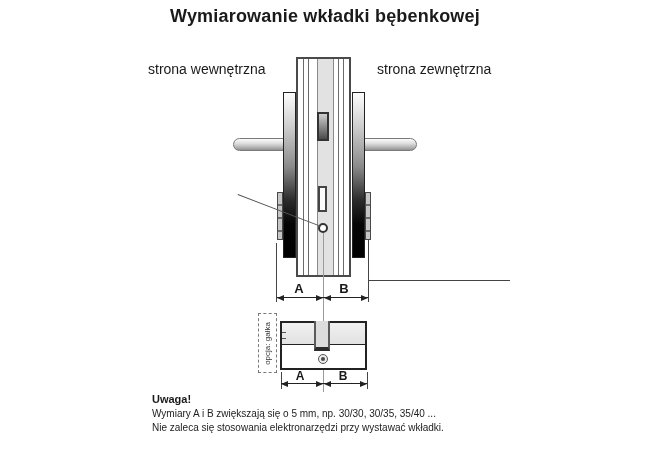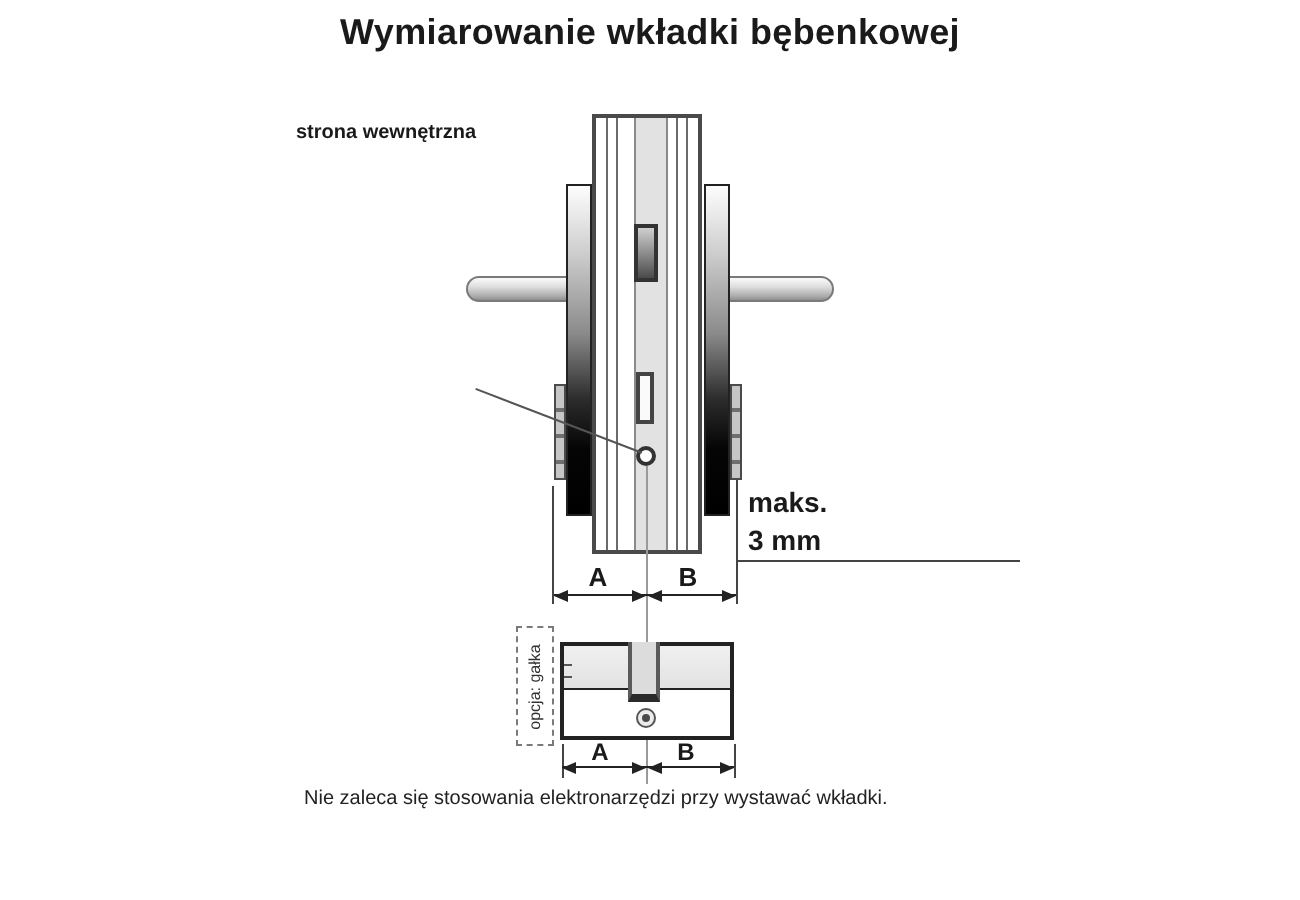--- a/index.html
+++ b/index.html
@@ -6,21 +6,21 @@
   html,body { background:#fff; }
   .page {
     position:relative; width:650px; height:450px; background:#ffffff;
     font-family:"Liberation Sans", sans-serif; color:#1a1a1a; overflow:hidden;
   }
   .abs { position:absolute; }
   .title {
     left:0; top:6px; width:650px; text-align:center;
     font-size:18px; font-weight:bold; letter-spacing:0.2px;
   }
-  .side-label { font-size:10px; font-weight:bold; white-space:nowrap; }
+  .side-label { font-size:14px; font-weight:normal; white-space:nowrap; }
 
   
   .door { left:296px; top:57px; width:55px; height:220px;
           border:2px solid #4a4a4a; background:#fff; }
   .door .vline { position:absolute; top:0; bottom:0; width:1px; background:#6a6a6a; }
   .door .strip { position:absolute; top:0; bottom:0; left:19px; width:17px;
                  background:#e2e2e2; border-left:1px solid #8a8a8a; border-right:1px solid #8a8a8a; }
 
   .escutcheon { top:92px; width:13px; height:166px; border:1px solid #222;
     background:linear-gradient(to bottom,#fdfdfd 0%,#cfcfcf 20%,#8a8a8a 45%,#2c2c2c 65%,#050505 80%,#000 100%); }
@@ -78,20 +78,21 @@
   .notes .line { font-size:10px; line-height:14px; color:#222; }
 </style>
 </head>
 <body>
 
 <div class="page">
 
   <div class="abs title">Wymiarowanie wkładki bębenkowej</div>
 
   <div class="abs side-label" style="left:148px; top:61px;">strona wewnętrzna</div>
+  <div class="abs side-label" style="left:377px; top:61px;">strona zewnętrzna</div>
 
   <div class="abs rod left"></div>
   <div class="abs rod right"></div>
 
   <div class="abs escutcheon" style="left:283px;"></div>
   <div class="abs escutcheon" style="left:352px;"></div>
 
   <div class="abs protrusion left"></div>
   <div class="abs protrusion right"></div>
 
@@ -104,22 +105,20 @@
   </div>
 
   <div class="abs cam"></div>
   <div class="abs small-rect"></div>
   <div class="abs screw-circle"></div>
 
   <div class="abs leader"></div>
 
   <div class="abs hairline-v" style="left:368px; top:240px; height:62px;"></div>
   <div class="abs hairline-h" style="left:368px; top:280px; width:142px;"></div>
-  <div class="abs max-label">maks.
-3 mm</div>
 
   <div class="abs centerline"></div>
 
   <div class="abs hairline-v" style="left:276px; top:243px; height:59px;"></div>
   <div class="abs dim-line" style="left:277px; top:297px; width:91px;"></div>
   <div class="abs arr l" style="left:277px; top:295px;"></div>
   <div class="abs arr r" style="left:316px; top:295px;"></div>
   <div class="abs arr l" style="left:324px; top:295px;"></div>
   <div class="abs arr r" style="left:361px; top:295px;"></div>
   <div class="abs dim-label" style="left:289px; top:281px;">A</div>
@@ -141,16 +140,18 @@
   <div class="abs hairline-v" style="left:367px; top:372px; height:17px;"></div>
   <div class="abs dim-line" style="left:281px; top:383px; width:86px;"></div>
   <div class="abs arr l" style="left:281px; top:381px;"></div>
   <div class="abs arr r" style="left:316px; top:381px;"></div>
   <div class="abs arr l" style="left:324px; top:381px;"></div>
   <div class="abs arr r" style="left:360px; top:381px;"></div>
   <div class="abs dim-label" style="left:290px; top:369px; font-size:12px;">A</div>
   <div class="abs dim-label" style="left:333px; top:369px; font-size:12px;">B</div>
 
   <div class="abs notes">
+    <div class="head">Uwaga!</div>
+    <div class="line">Wymiary A i B zwiększają się o 5 mm, np. 30/30, 30/35, 35/40 ...</div>
     <div class="line">Nie zaleca się stosowania elektronarzędzi  przy wystawać wkładki.</div>
   </div>
 
 </div>
 
 </body></html>

